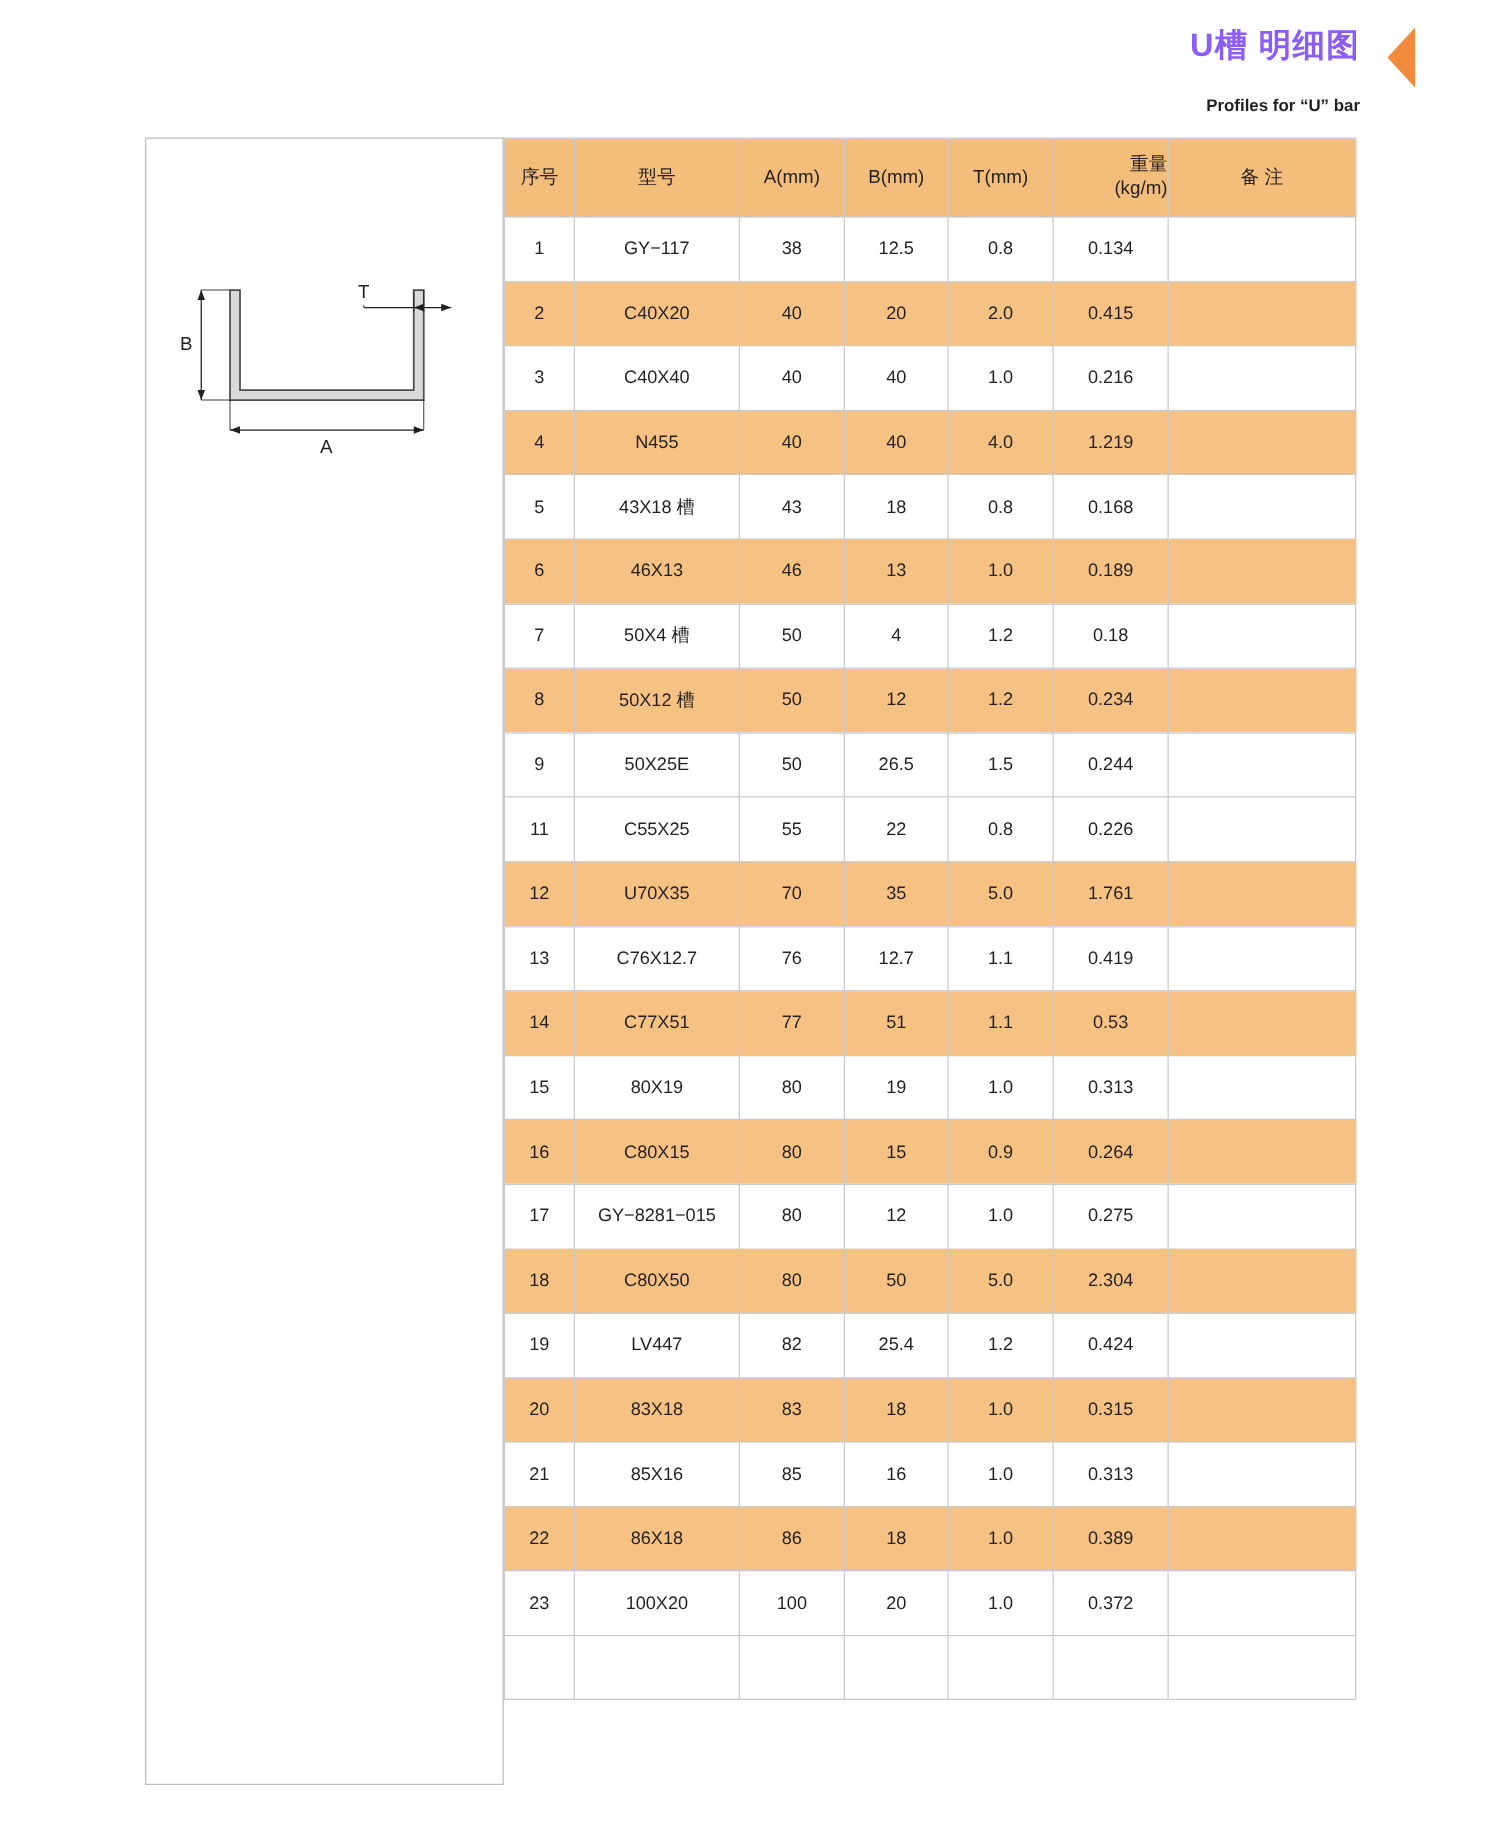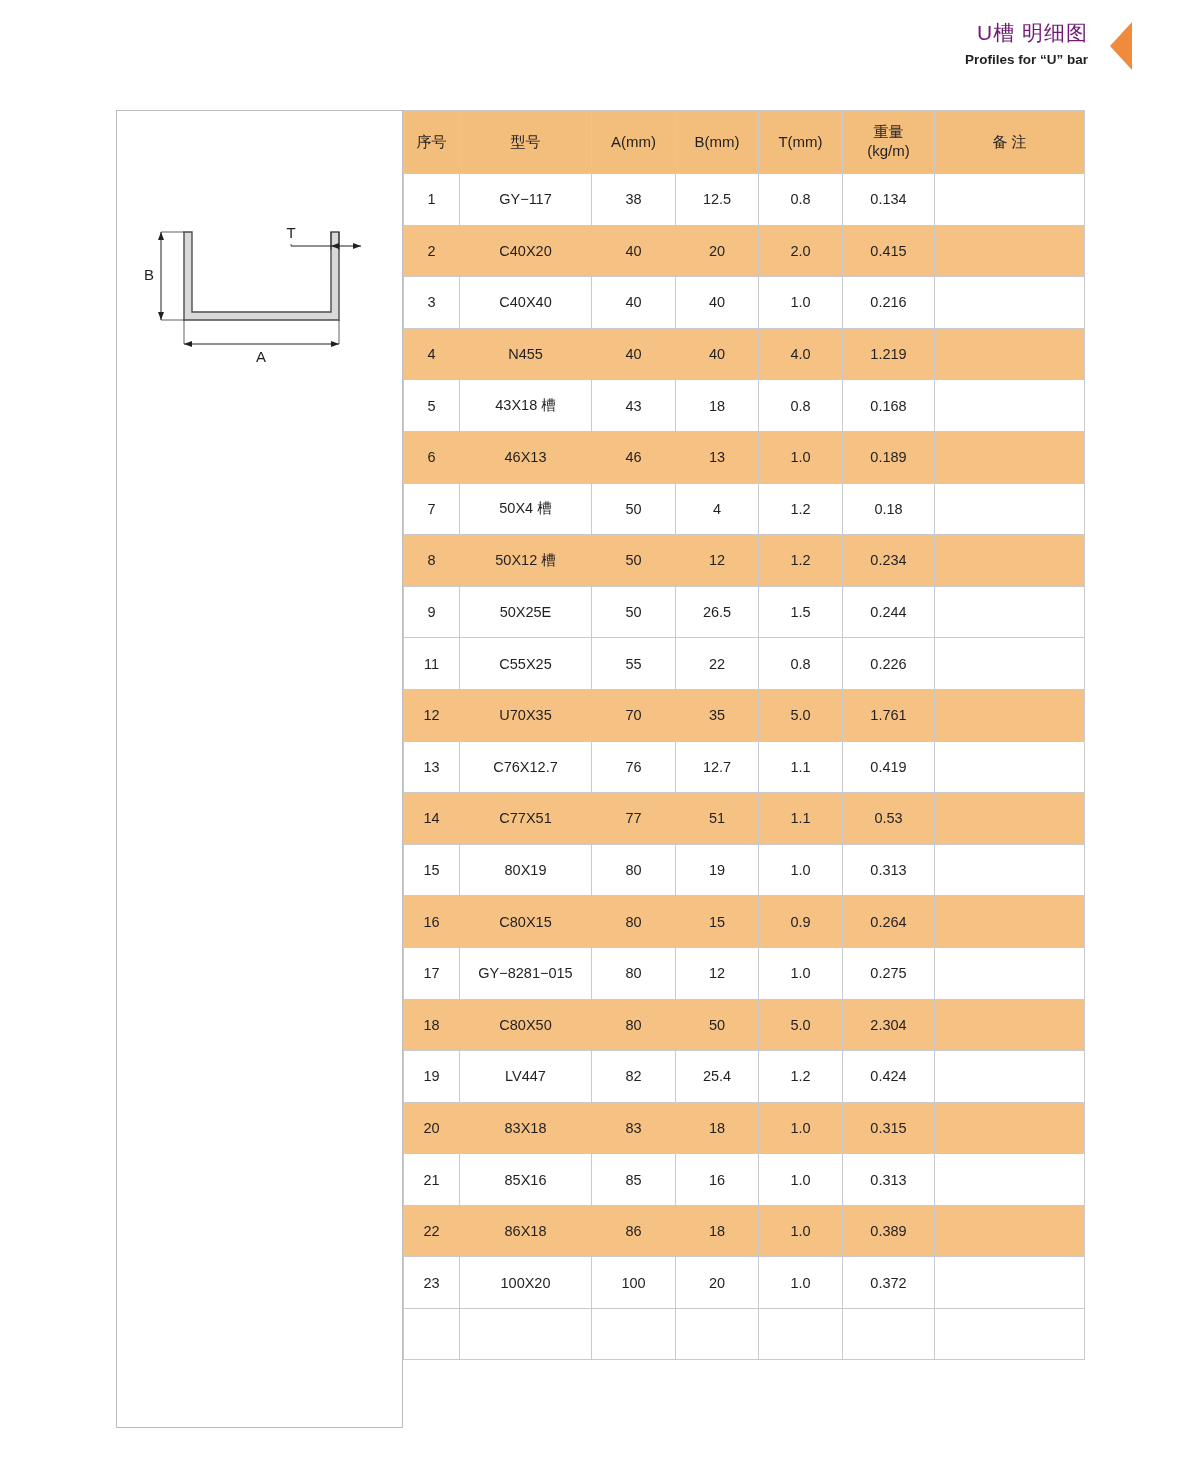--- a/index.html
+++ b/index.html
@@ -24,32 +24,32 @@
     width: 100%;
     height: 92px;
   }
   .header-text {
     position: absolute;
     right: 112px;
     top: 20px;
     text-align: right;
   }
   .header-title {
-    font-size: 21px;
-    font-weight: normal;
+    font-size: 26px;
+    font-weight: bold;
     letter-spacing: 1px;
-    color: #701a75;
+    color: #8b5cf6;
     line-height: 1.25;
     white-space: nowrap;
   }
   .header-sub {
     font-size: 13.5px;
     font-weight: bold;
     color: #231f20;
-    margin-top: 6px;
+    margin-top: 24px;
     white-space: nowrap;
   }
   .header-arrow {
     position: absolute;
     right: 68px;
     top: 22px;
     width: 0;
     height: 0;
     border-top: 24px solid transparent;
     border-bottom: 24px solid transparent;
@@ -122,21 +122,21 @@
     background: #ffffff;
     height: 50px;
   }
   .col-no     { width: 56px; }
   .col-model  { width: 132px; }
   .col-a      { width: 84px; }
   .col-b      { width: 83px; }
   .col-t      { width: 84px; }
   .col-w      { width: 92px; }
   .col-note   { width: 150px; }
-  .hdr-two-line { display: block; line-height: 1.25; }
+  .hdr-two-line { display: block; line-height: 1.25; text-align: right; }
 </style>
 </head>
 <body>
 
 <div class="header">
   <div class="header-text">
     <div class="header-title">U槽 明细图</div>
     <div class="header-sub">Profiles for “U” bar</div>
   </div>
   <div class="header-arrow"></div>

